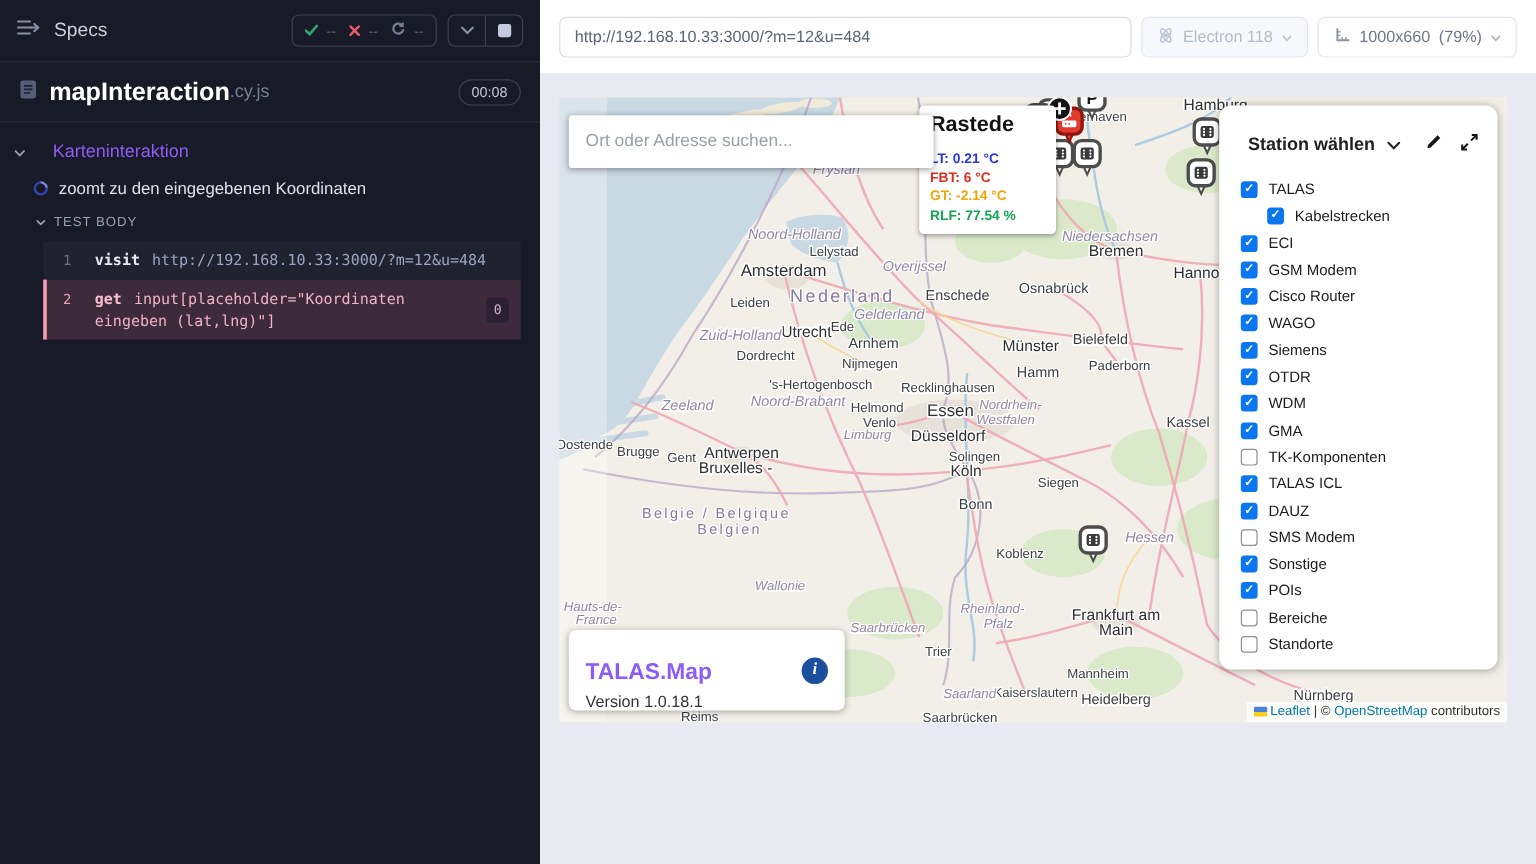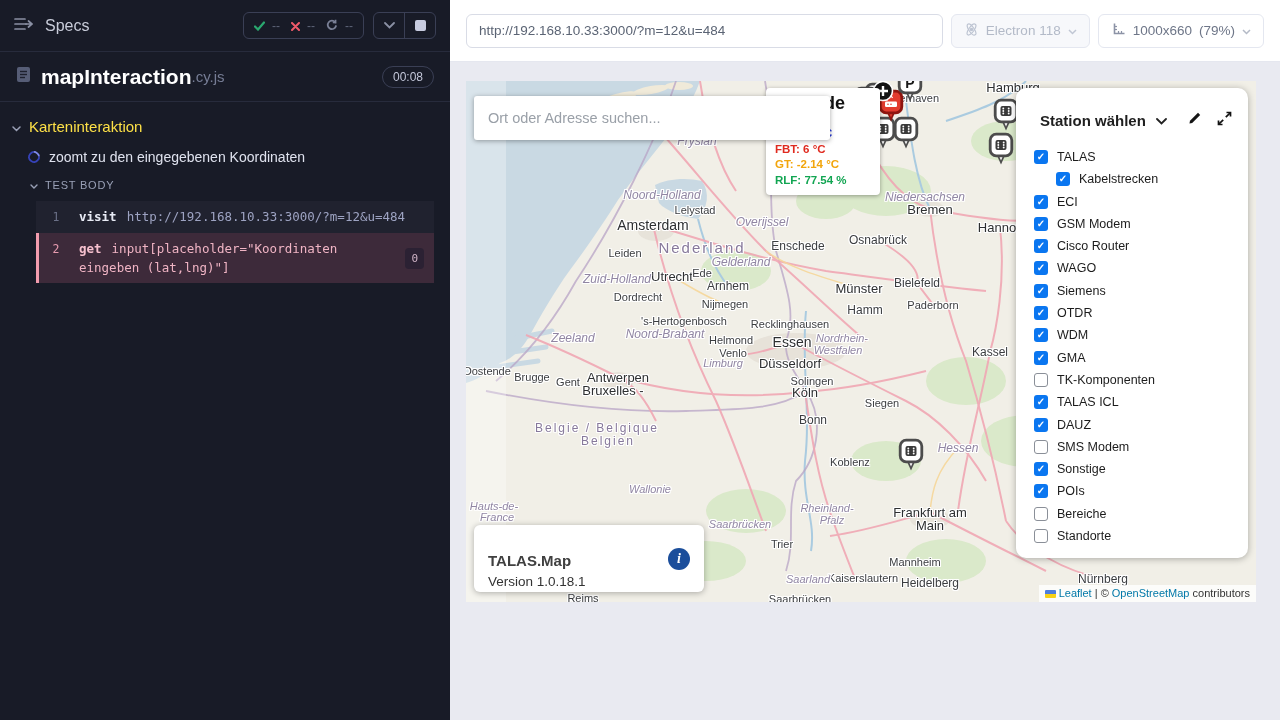--- a/index.html
+++ b/index.html
@@ -13,21 +13,21 @@
   .stats{display:flex;align-items:center;border:1px solid #3a3f55;border-radius:6px;height:27px;padding:0 10px;gap:7px;margin-right:9px;}
   .stat-num{color:#5f6578;font-size:12px;}
   .btn-group{display:flex;border:1px solid #3a3f55;border-radius:6px;height:27px;align-items:stretch;}
   .btn-cell{width:30px;display:flex;align-items:center;justify-content:center;}
   .btn-div{width:1px;background:#3a3f55;}
   .stop-sq{width:11px;height:11px;background:#c7cbdf;border-radius:2px;}
   .spec-row{height:50px;display:flex;align-items:center;padding:0 16px;border-bottom:1px solid #272b3c;}
   .spec-name{font-weight:bold;font-size:21px;color:#ffffff;margin-left:10px;}
   .spec-ext{font-size:15px;color:#767d95;}
   .timer-pill{border:1px solid #3a3f55;border-radius:12px;padding:3px 10px;font-size:12px;color:#c2c6d8;}
-  .suite-row{display:flex;align-items:center;gap:8px;padding:16px 0 0 12px;font-size:15px;color:#fde047;}
+  .suite-row{display:flex;align-items:center;gap:23px;padding:16px 0 0 12px;font-size:15px;color:#8b5cf6;}
   .test-row{display:flex;align-items:center;gap:9px;padding:14px 0 0 28px;font-size:14px;color:#dfe2ee;}
   .spinner{width:12px;height:12px;border-radius:50%;border:2.5px solid #3642b8;border-top-color:#7e89ea;transform:rotate(40deg);flex:none;}
   .body-row{display:flex;align-items:center;gap:7px;padding:14px 0 0 30px;font-size:11px;letter-spacing:.8px;color:#99a0b6;}
   .cmd-list{margin:10px 0 0 36px;width:398px;font-family:"DejaVu Sans Mono",monospace;font-size:12.5px;line-height:19px;}
   .cmd{display:flex;align-items:flex-start;background:#20222f;padding:6px 10px 6px 4px;border-left:3px solid transparent;}
   .cmd .num{width:26px;text-align:center;flex:none;color:#6b7188;font-size:11.5px;padding-top:1px;}
   .cmd .content{flex:1;margin-left:10px;word-break:break-word;}
   .cmd .method{font-weight:bold;color:#e8ebf5;margin-right:10px;}
   .cmd .args{color:#9da3c2;white-space:pre-wrap;}
   .cmd.fail{background:#3d2a3a;border-left-color:#f29cae;}
@@ -47,42 +47,42 @@
   .map{position:absolute;left:16px;top:81px;width:790px;height:521px;background:#f1efe7;overflow:hidden;}
   .map svg.base{position:absolute;left:0;top:0;}
   .lbl{position:absolute;transform:translate(-50%,-50%);white-space:nowrap;z-index:4;
        text-shadow:1px 0 0 #fff,-1px 0 0 #fff,0 1px 0 #fff,0 -1px 0 #fff,1px 1px 0 #fff,-1px -1px 0 #fff,1px -1px 0 #fff,-1px 1px 0 #fff;}
   .lbl.city{color:#2d2f31;}
   .lbl.town{color:#3b3d40;}
   .lbl.state{color:#9186a3;font-style:italic;}
   .lbl.country{color:#87799b;letter-spacing:2px;}
   .marker{position:absolute;transform:translate(-50%,-100%);z-index:15;}
   .marker.center{transform:translate(-50%,-50%);}
-  .search-box{position:absolute;left:8px;top:15px;width:356px;height:44px;background:#fff;border:0;border-radius:3px;
+  .search-box{position:absolute;left:8px;top:15px;width:304px;height:44px;background:#fff;border:0;border-radius:3px;
       box-shadow:0 1px 5px rgba(0,0,0,.35);padding:5px 14px;font-size:14.5px;z-index:20;color:#333;outline:none;font-family:"Liberation Sans",sans-serif;}
   .search-box::placeholder{color:#9aa0a8;}
   .tooltip{position:absolute;left:300px;top:7px;width:114px;background:#fff;border-radius:4px;
       box-shadow:0 1px 4px rgba(0,0,0,.35);padding:5px 9px 7px;z-index:18;}
   .tt-title{font-size:18px;font-weight:bold;color:#111;margin-bottom:12px;}
   .tt-row{font-size:11.5px;font-weight:bold;line-height:15.5px;}
   .panel{position:absolute;left:550px;top:7px;width:232px;height:470px;background:#fff;border-radius:10px;
       box-shadow:0 1px 7px rgba(0,0,0,.3);z-index:30;}
   .panel-header{display:flex;align-items:center;padding:22px 16px 12px 24px;}
   .panel-title{font-size:15px;font-weight:600;color:#1f1f1f;}
   .panel-header .sp{flex:1;}
   .chk-list{padding:8px 0 0 18px;}
   .chk-row{display:flex;align-items:center;gap:9px;height:14px;margin-bottom:8.3px;}
   .chk{width:14px;height:14px;border-radius:3px;flex:none;display:flex;align-items:center;justify-content:center;}
   .chk.on{background:#0a76f0;}
   .chk.on::after{content:"✓";color:#fff;font-size:10px;font-weight:bold;line-height:1;}
   .chk.off{background:#fff;border:1.5px solid #8a8f98;}
   .chk-label{font-size:12.5px;color:#1c1c1c;}
   .info-box{position:absolute;left:8px;top:444px;width:230px;height:67px;background:#fff;border-radius:6px;
       box-shadow:0 1px 6px rgba(0,0,0,.3);z-index:25;display:flex;align-items:center;padding:0 14px;}
-  .info-title{font-size:15px;font-weight:bold;color:#404040;margin-bottom:5px;margin-top:24px;}
+  .info-title{font-size:19px;font-weight:bold;color:#8b5cf6;margin-bottom:5px;margin-top:24px;}
   .info-ver{font-size:13.5px;color:#333;}
   .info-i{margin-left:auto;width:22px;height:22px;border-radius:50%;background:#1b4e9b;color:#fff;display:flex;
       align-items:center;justify-content:center;font-family:"Liberation Serif",serif;font-weight:bold;font-style:italic;font-size:14px;}
   .attribution{position:absolute;right:0;bottom:0;background:rgba(255,255,255,.78);padding:2px 6px 3px;font-size:11px;color:#333;z-index:26;white-space:pre;}
   .attribution a{color:#0078a8;text-decoration:none;}
   .flag{display:inline-block;width:11px;height:8px;border-radius:1px;vertical-align:-1px;margin-right:3px;
       background:linear-gradient(#4e7ede 0 50%,#f7d117 50% 100%);}
 </style>
 </head>
 <body>

